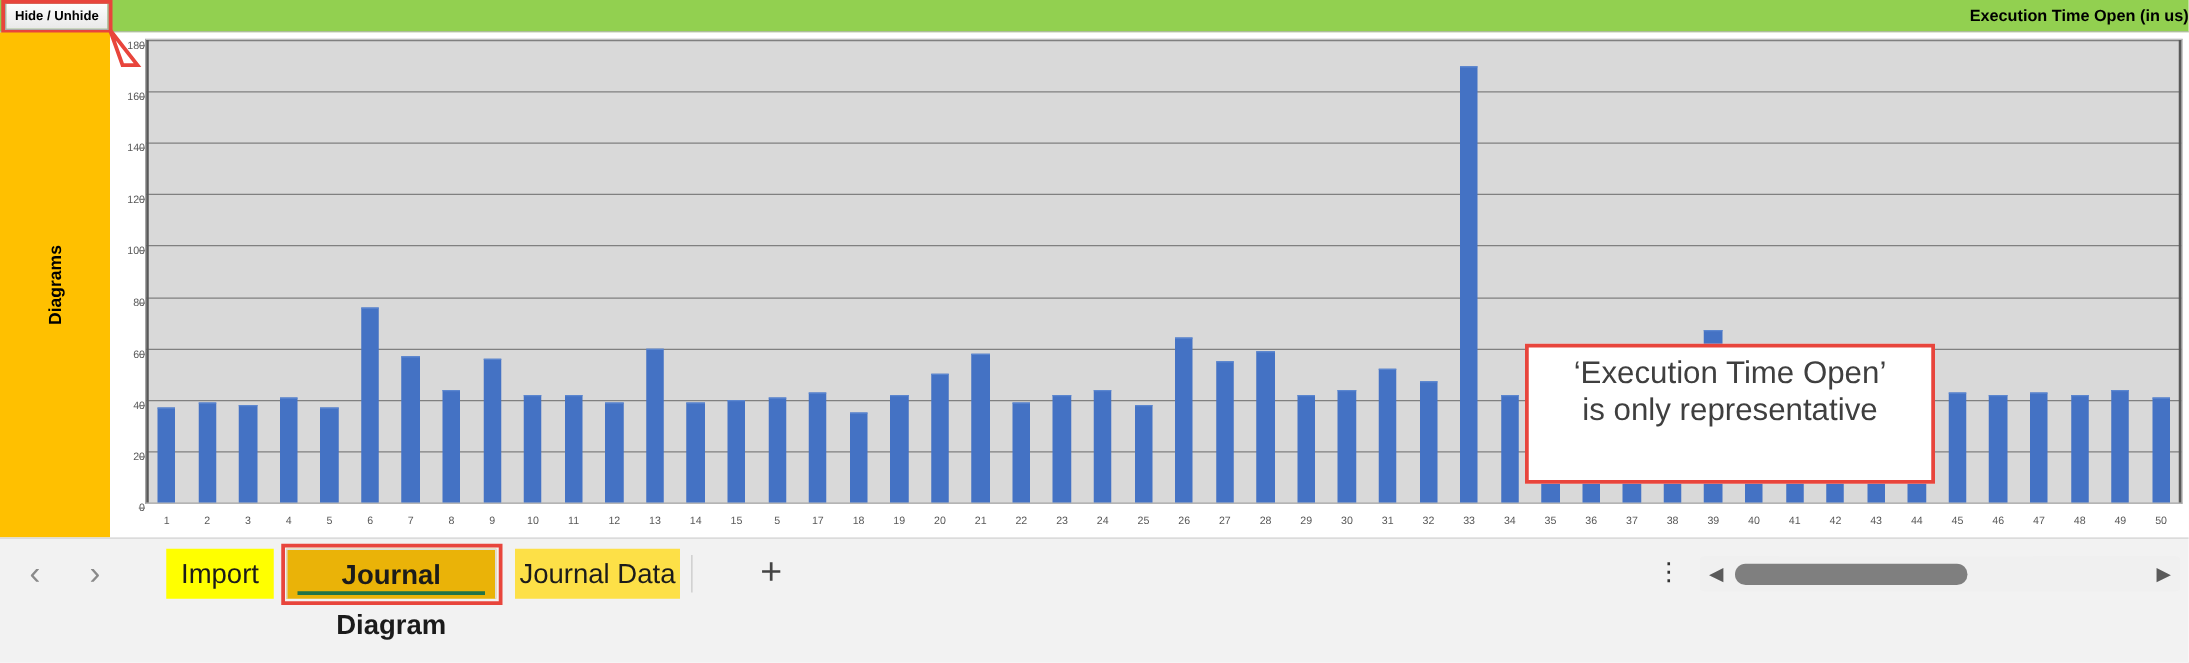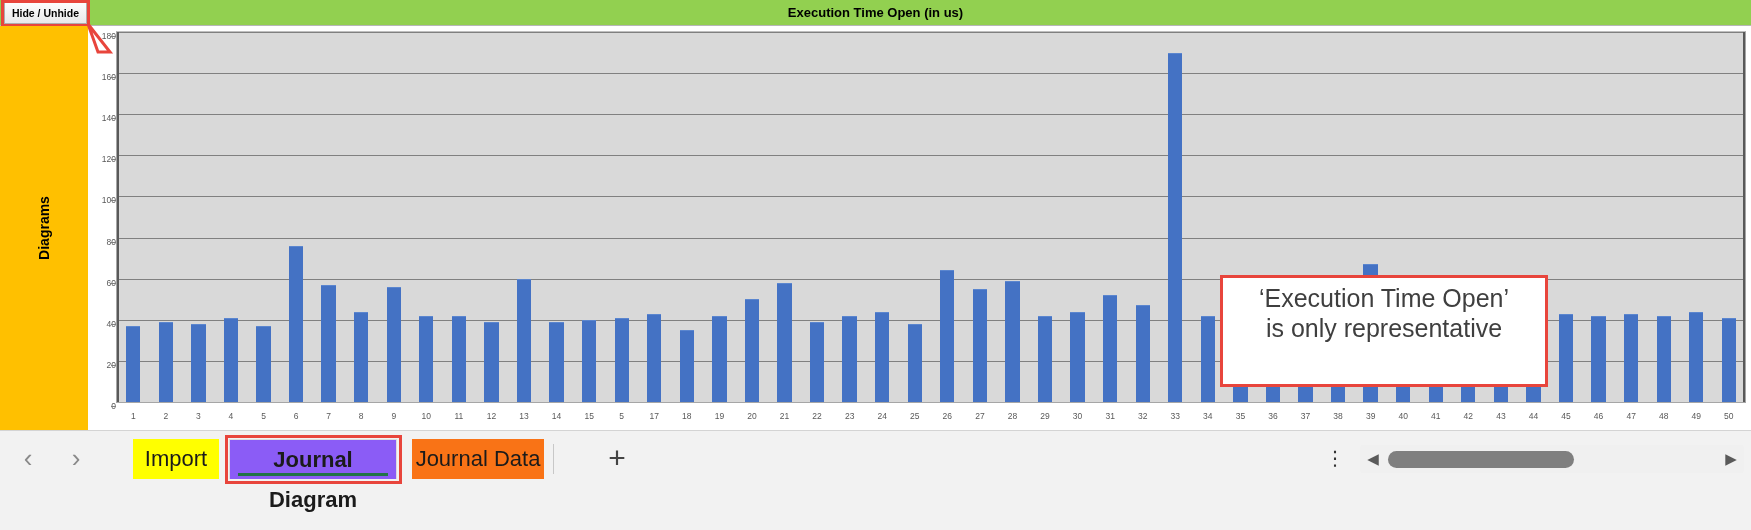--- a/index.html
+++ b/index.html
@@ -12,21 +12,21 @@
   #app { position: relative; width: 1751px; height: 530px; }
 
   
   .titlebar {
     position: absolute; left: 0; top: 0; width: 1751px; height: 26px;
     background: #92d050;
     border-bottom: 1px solid #b7b7b7;
   }
   .titlebar-text {
     position: absolute; left: 0; top: 0; width: 1751px; height: 26px;
-    line-height: 26px; text-align: center;
+    line-height: 26px; text-align: right;
     font-size: 13px; font-weight: bold; color: #000;
   }
   .hide-unhide-btn {
     position: absolute; left: 4px; top: 2px; width: 83px; height: 22px;
     background: linear-gradient(#fdfdfd, #e9e9e9);
     border: 1px solid #adadad;
     font-size: 10.5px; font-weight: bold; color: #000;
     line-height: 20px; text-align: center;
     cursor: pointer;
   }
@@ -142,37 +142,37 @@
     line-height: 40px; text-align: center;
     font-size: 22px; color: #1b1b1b;
     cursor: pointer;
   }
   #tab-import {
     left: 133px; width: 86px;
     background: #ffff00;
   }
   #tab-journal-diagram {
     left: 229px; width: 168px;
-    background: #8b5cf6;
+    background: #eab308;
     border-top: 1px solid #dcdcdc;
     border-left: 1px solid #dcdcdc;
     border-right: 1px solid #dcdcdc;
     font-weight: bold;
   }
   #tab-journal-diagram .tab-underline {
     position: absolute; left: 8px; right: 8px; bottom: 3px; height: 3px;
     background: #217346;
   }
   #tab-journal-diagram-outline {
     position: absolute; left: 225px; top: 4px; width: 177px; height: 49px;
     border: 3px solid #e8453c; pointer-events: none;
   }
   #tab-journal-data {
     left: 412px; width: 132px;
-    background: #f97316;
+    background: #fde047;
   }
   #tab-divider {
     position: absolute; left: 553px; top: 13px; width: 1px; height: 30px;
     background: #c8c8c8;
   }
   #add-sheet-btn {
     position: absolute; left: 596px; top: 8px; width: 42px; height: 40px;
     line-height: 38px; text-align: center;
     font-size: 30px; color: #444; cursor: pointer;
   }

